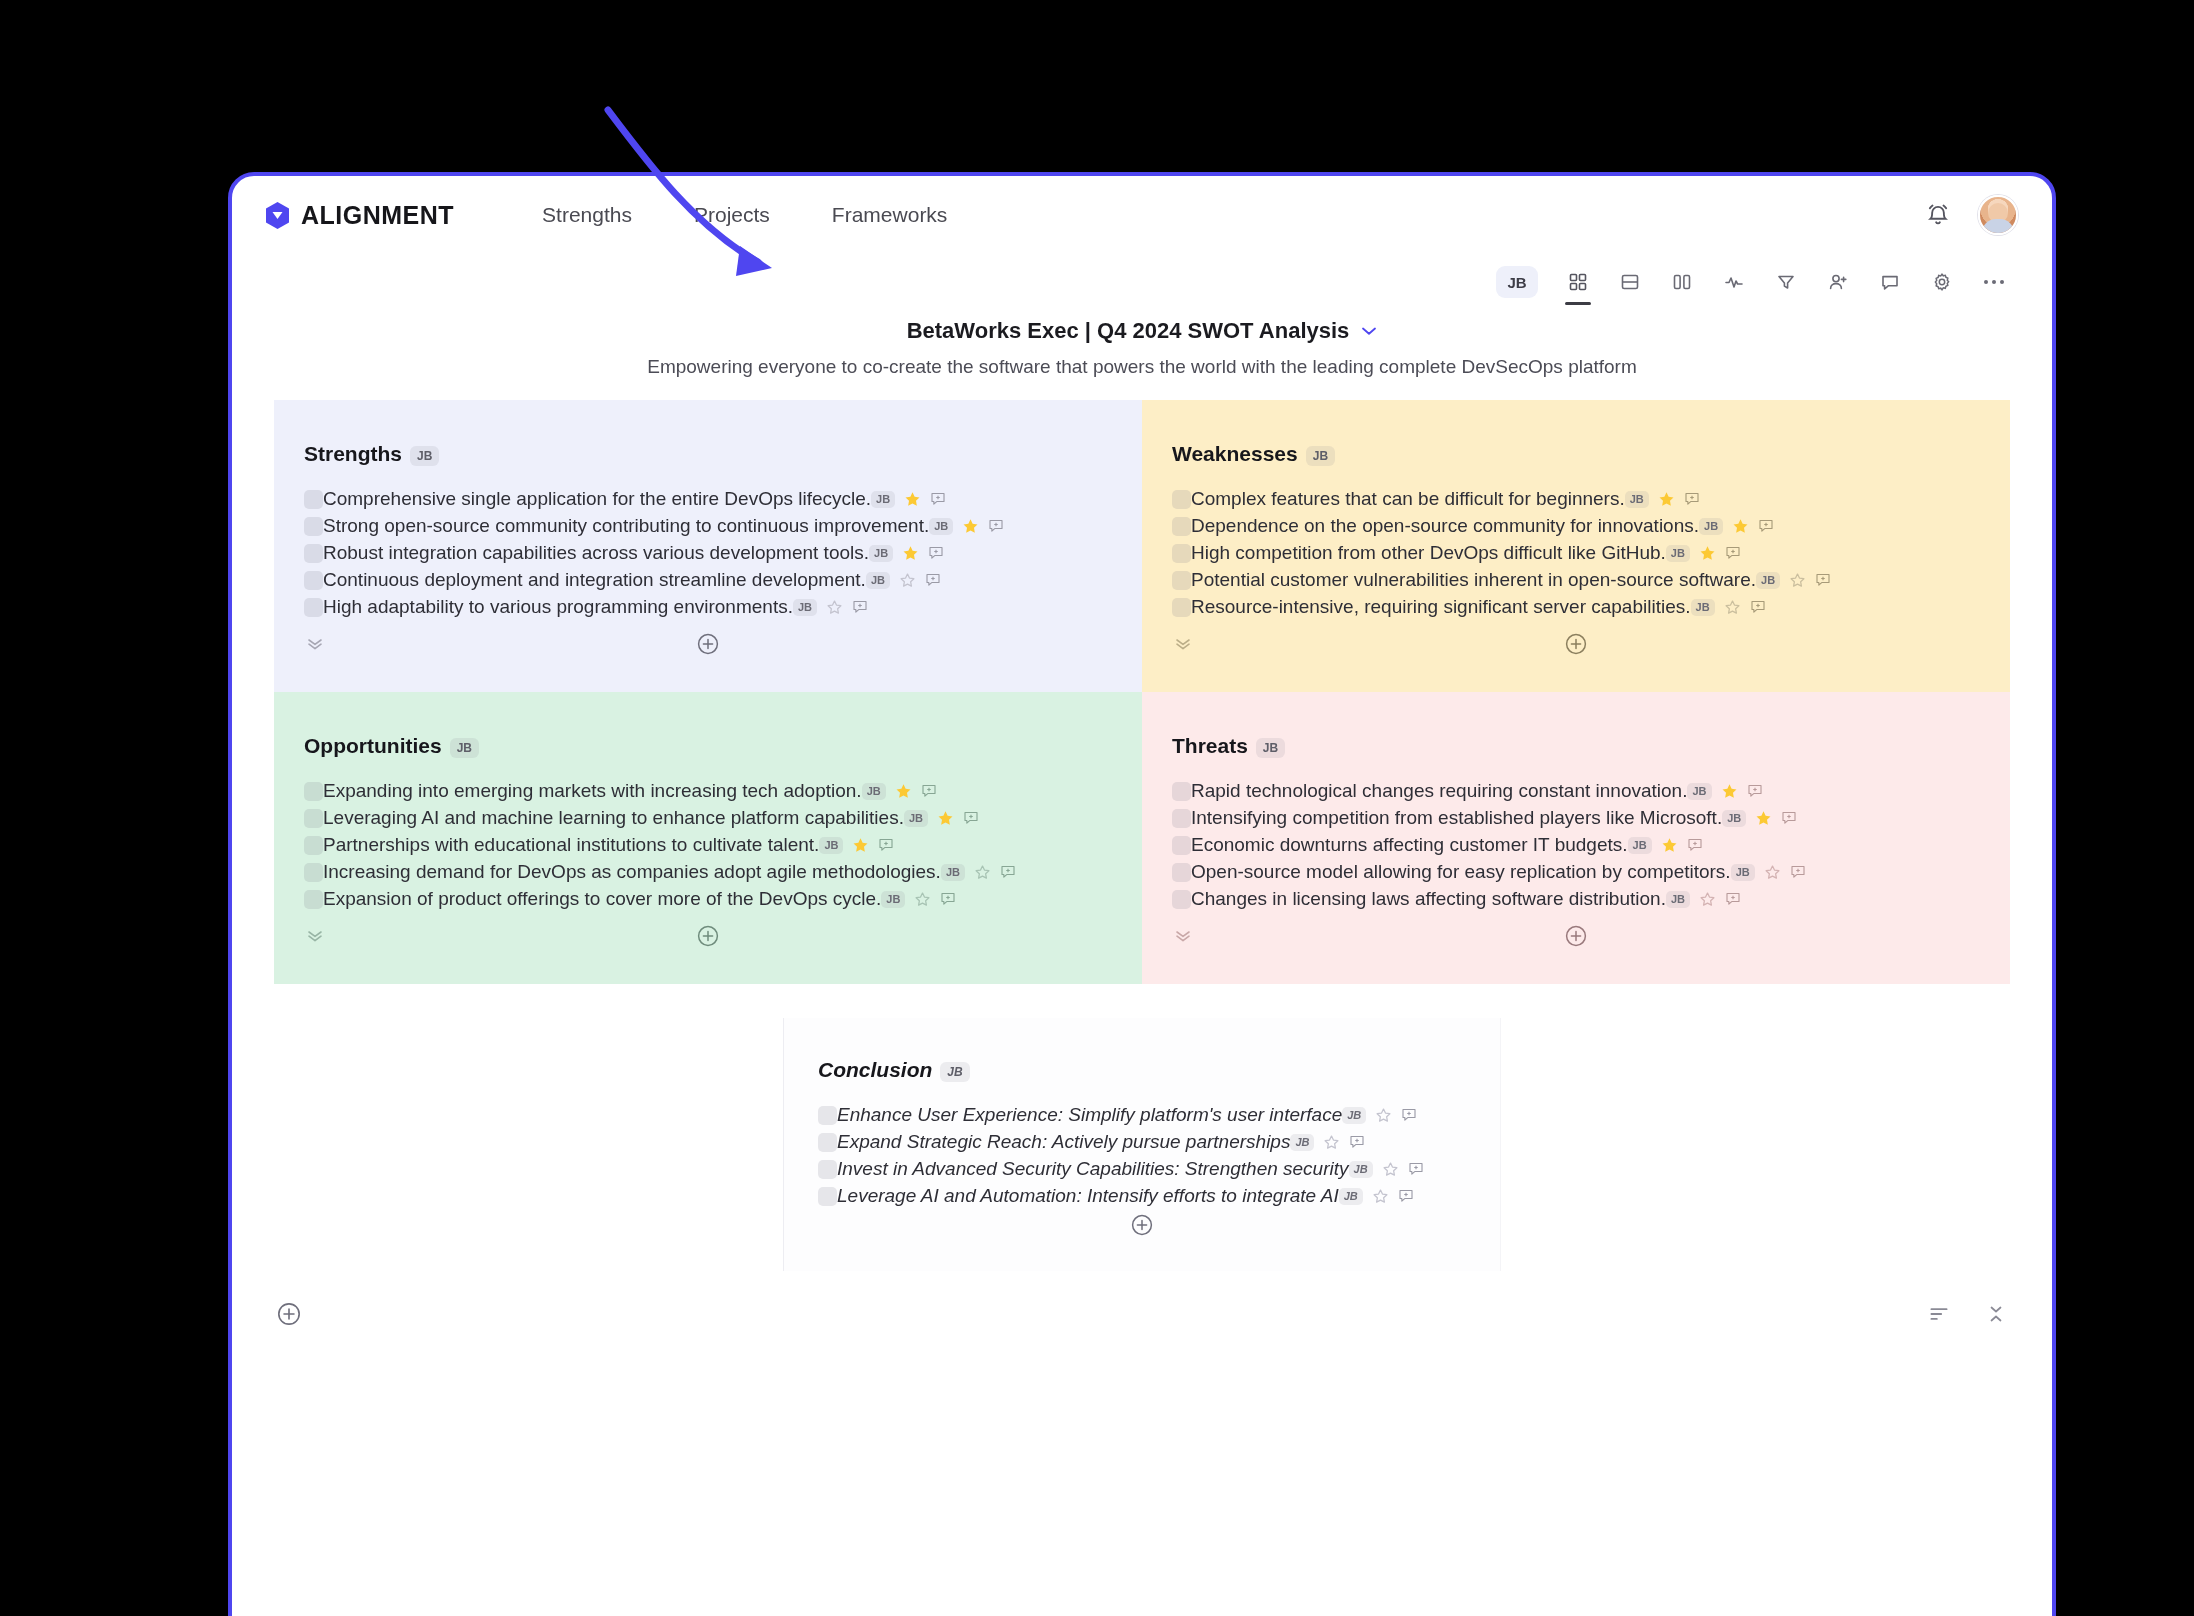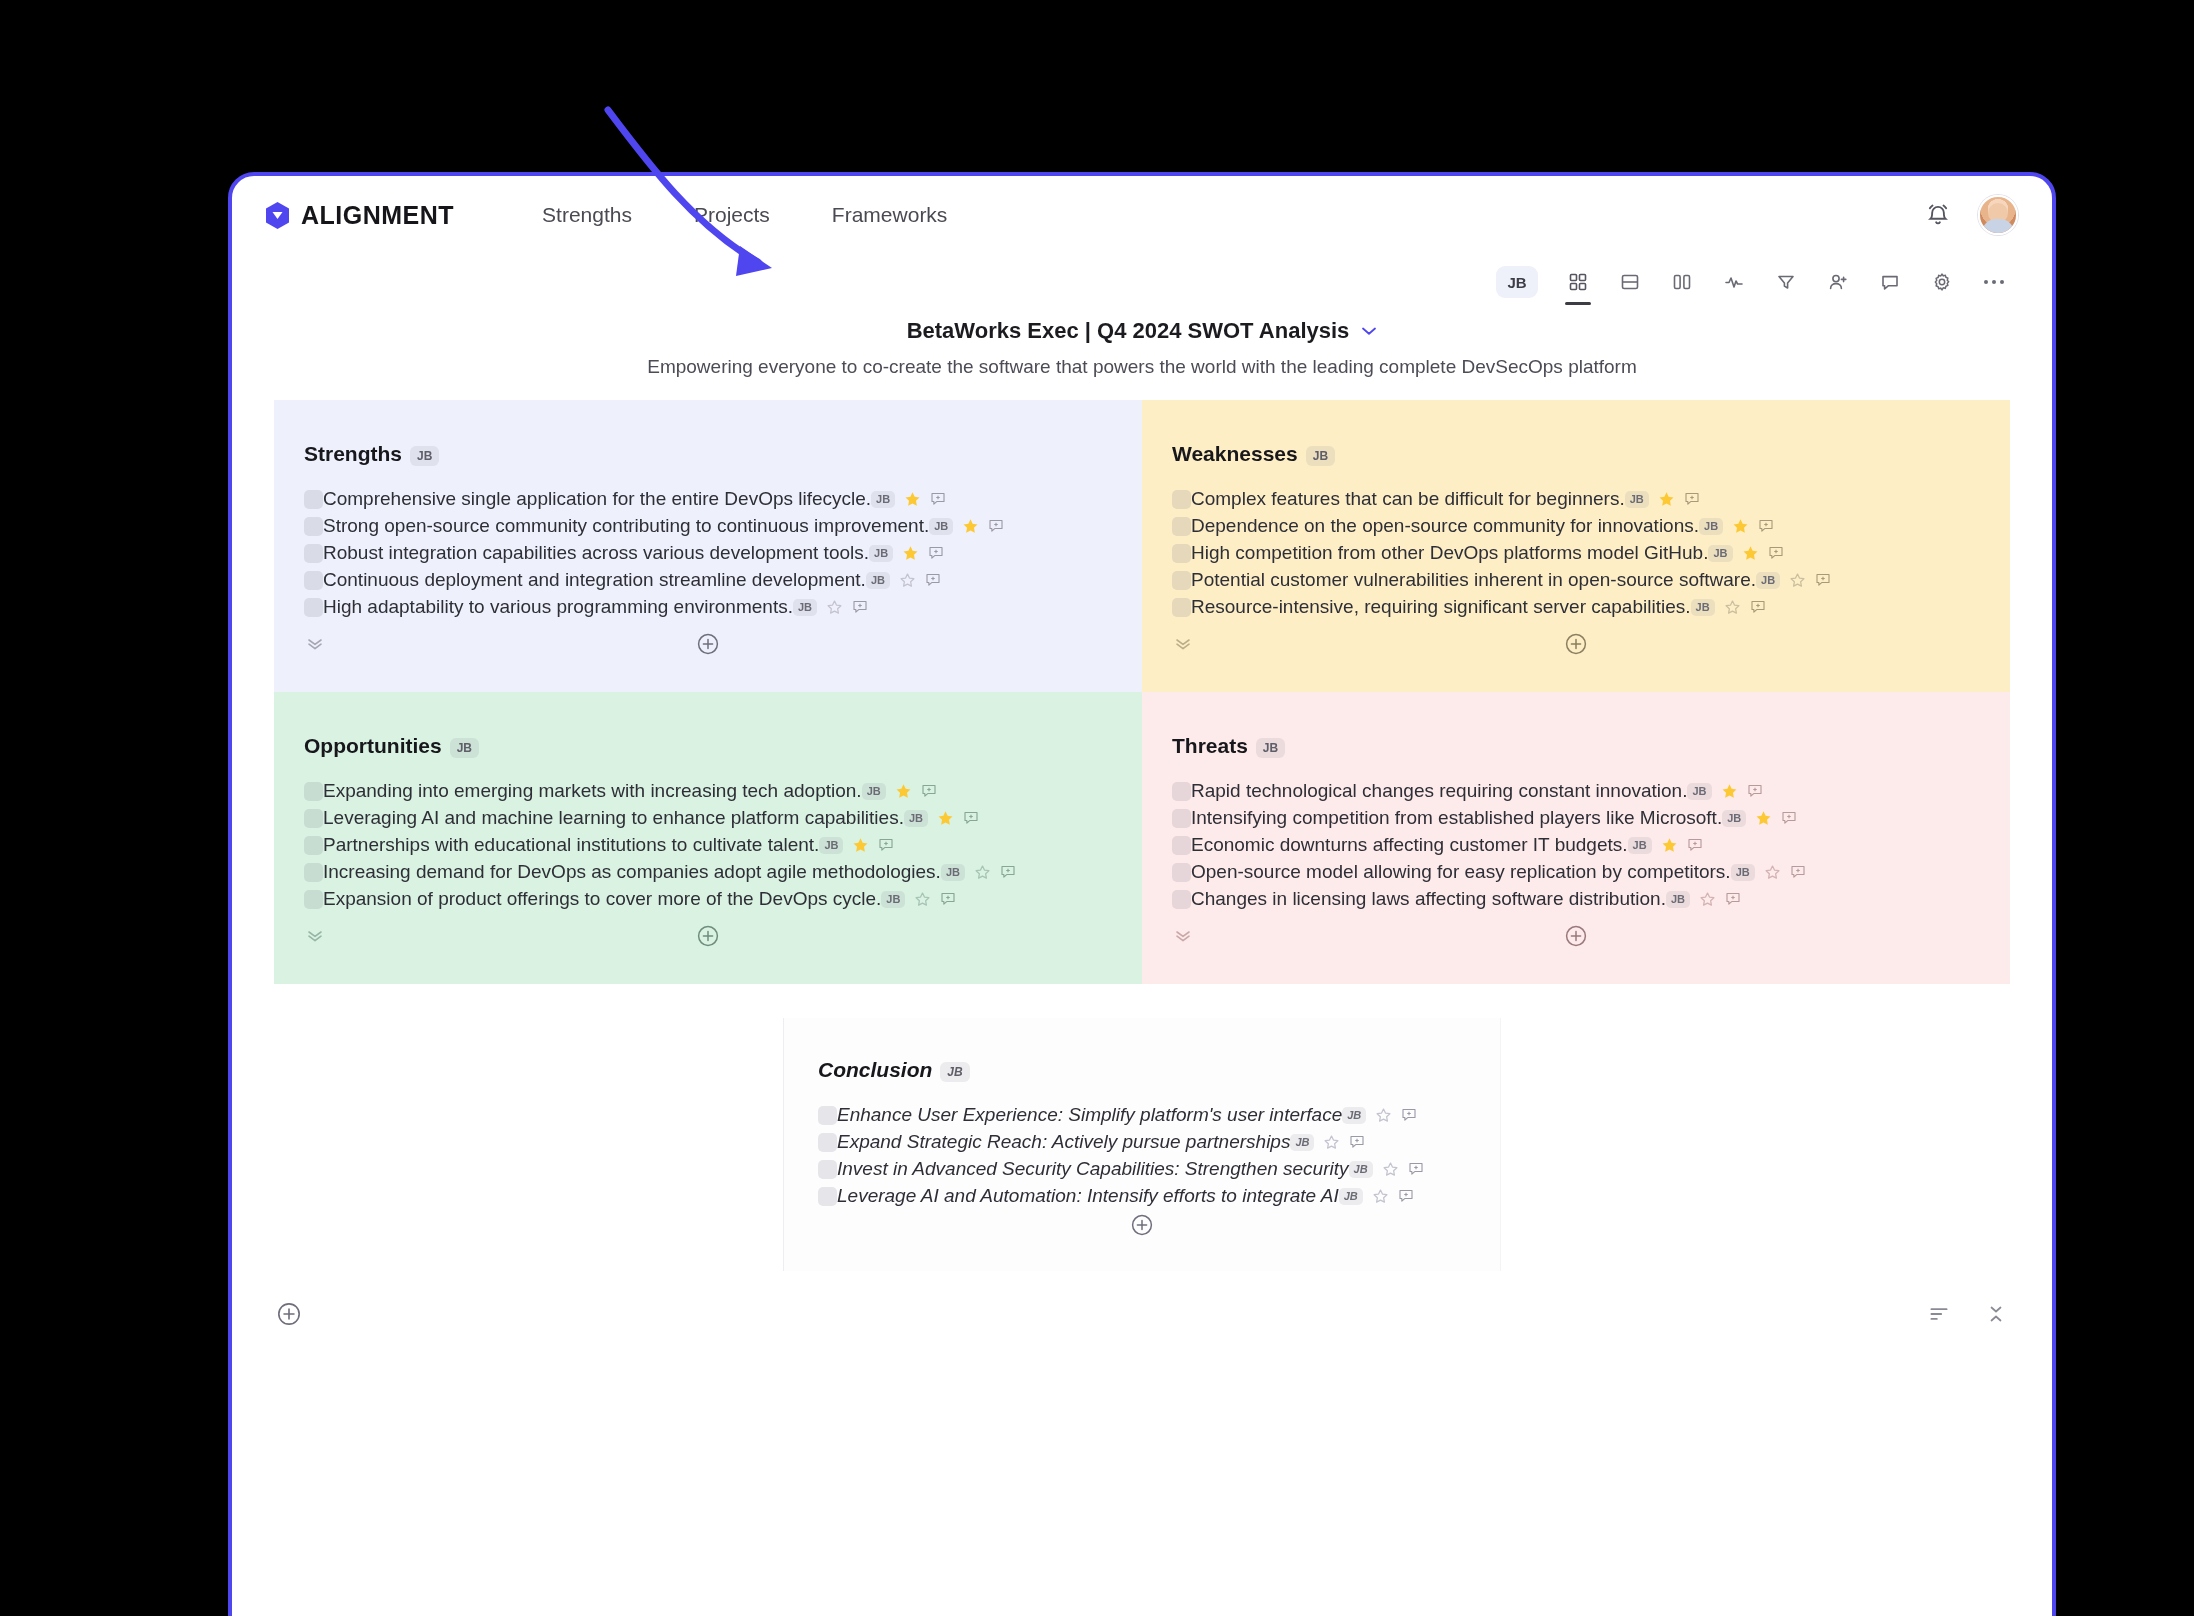--- a/index.html
+++ b/index.html
@@ -395,21 +395,21 @@
                   <path d="M10 1.6l2.5 5.2 5.7.8-4.1 4 1 5.7-5.1-2.7-5.1 2.7 1-5.7-4.1-4 5.7-.8z"></path>
                 </svg>
               <svg class="cplus" viewBox="0 0 20 20" fill="none" stroke="#a79a78" stroke-width="1.4" stroke-linejoin="round">
                   <path d="M2.5 3.2h15v10H8.4l-3.6 3.1v-3.1H2.5z"></path>
                   <path d="M10 6v4.4M7.8 8.2h4.4"></path>
                 </svg>
             </span>
           </div>
           <div class="row">
             <span class="cbox"></span>
-            <span class="row-text">High competition from other DevOps platforms model GitHub.</span>
+            <span class="row-text">High competition from other DevOps difficult like GitHub.</span>
             <span class="row-meta">
               <span class="mini-jb">JB</span>
               <svg class="star" viewBox="0 0 20 20" fill="#fcc934">
                   <path d="M10 1.6l2.5 5.2 5.7.8-4.1 4 1 5.7-5.1-2.7-5.1 2.7 1-5.7-4.1-4 5.7-.8z"></path>
                 </svg>
               <svg class="cplus" viewBox="0 0 20 20" fill="none" stroke="#a79a78" stroke-width="1.4" stroke-linejoin="round">
                   <path d="M2.5 3.2h15v10H8.4l-3.6 3.1v-3.1H2.5z"></path>
                   <path d="M10 6v4.4M7.8 8.2h4.4"></path>
                 </svg>
             </span>

